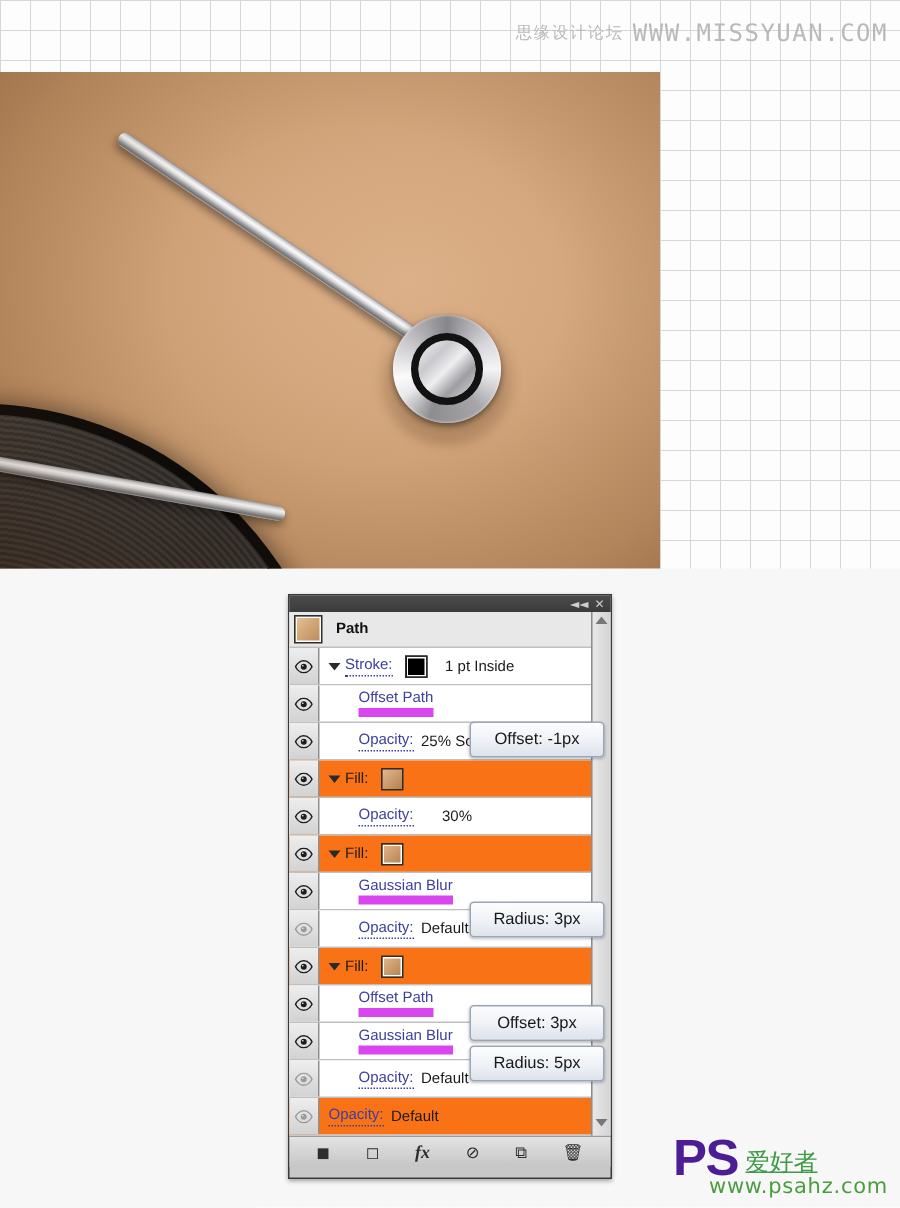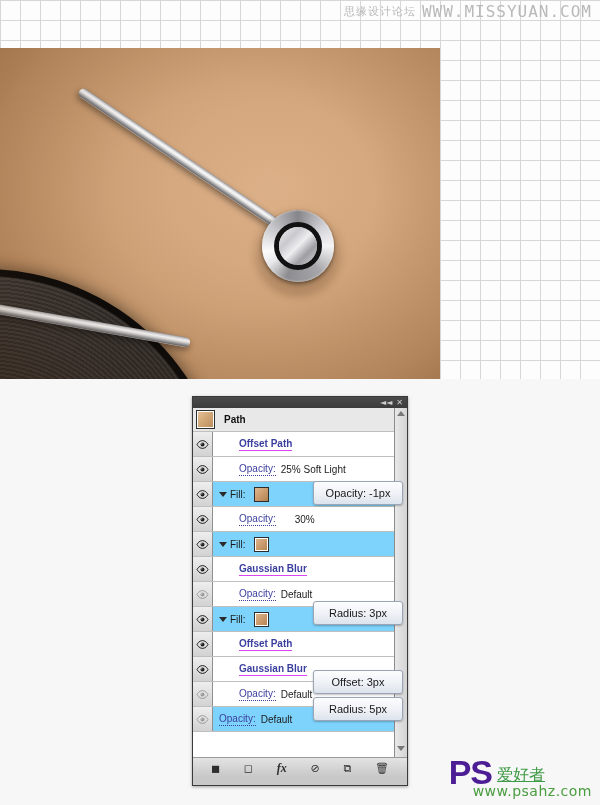--- a/index.html
+++ b/index.html
@@ -19,21 +19,21 @@
     background-size:20px 20px;
     background-position:0px 0px;
   }
   #lower-white{
     position:absolute;left:0;top:379px;width:600px;height:426px;
     background:#f7f7f7;
   }
 
   
   #watermark{
-    position:absolute;right:8px;top:2px;
+    position:absolute;right:8px;top:12px;
     display:flex;align-items:center;gap:6px;
     color:#b9b9b9;font-size:11px;letter-spacing:1px;
     white-space:nowrap;user-select:none;
   }
   #watermark .wm-cn{font-family:"DejaVu Sans", sans-serif;font-size:11px;}
   #watermark .wm-en{font-family:"DejaVu Sans Mono", monospace;font-size:16px;}
 
   
   #artwork{
     position:absolute;left:0px;top:48px;width:440px;height:331px;
@@ -145,21 +145,21 @@
     display:flex;
   }
   #rows-wrap{flex:1;position:relative;overflow:hidden;background:#ffffff;}
 
   .prow{
     display:flex;align-items:center;height:24px;
     border-bottom:1px solid #bfbfbf;
     background:#ffffff;
     position:relative;
   }
-  .prow.shaded{background:#7dd3fc;}
+  .prow.shaded{background:#f97316;}
   .prow.head{background:#e8e8e8;height:23px;}
 
   .eye-cell{
     width:20px;height:24px;flex:0 0 20px;
     display:flex;align-items:center;justify-content:center;
     background:linear-gradient(to bottom,#eeeeee,#d2d2d2);
     border-right:1px solid #8f8f8f;
     box-sizing:border-box;
   }
   .eye-cell .eye{width:13px;height:9px;}
@@ -172,21 +172,21 @@
   .tri{
     width:0;height:0;border-left:4px solid transparent;border-right:4px solid transparent;
     border-top:5px solid #2a2a2a;margin-right:3px;flex:0 0 auto;
   }
 
   .lbl-link{
     color:#3b3f9e;font-size:10px;
     border-bottom:1px dotted #3b3f9e;
     line-height:12px;
   }
-  .lbl-link.solid{border-bottom:1px solid #d946ef;font-weight:bold;}
+  .lbl-link.solid{border-bottom:6px solid #d946ef;}
   .lbl-plain{color:#1a1a1a;font-size:10px;margin-left:5px;}
   .lbl-dark{color:#111;font-size:10px;font-weight:bold;}
 
   .swatch{
     width:15px;height:15px;margin-left:8px;flex:0 0 auto;
     border:1px solid #2d2d2d;box-sizing:border-box;
   }
   .swatch.black{background:#000;box-shadow:inset 0 0 0 1px #fff;}
   .swatch.tan{background:linear-gradient(135deg,#e0b98f 0%,#c9996b 55%,#b1824f 100%);}
   .swatch.tan2{background:linear-gradient(135deg,#e0b98f 0%,#c9996b 55%,#b1824f 100%);box-shadow:inset 0 0 0 1px #fff;}
@@ -300,20 +300,35 @@
 
       <div id="rows-host">
           <div class="prow">
             <div class="eye-cell">
               <svg class="eye" viewBox="0 0 14 10">
                 <path d="M7 0.6 C3 0.6 0.9 5 0.9 5 C0.9 5 3 9.4 7 9.4 C11 9.4 13.1 5 13.1 5 C13.1 5 11 0.6 7 0.6 Z" fill="none" stroke="#1d1d1d" stroke-width="1.1"></path>
                 <circle cx="7" cy="5" r="2.2" fill="#1d1d1d"></circle>
                 <circle cx="6.3" cy="4.3" r="0.6" fill="#ffffff"></circle>
               </svg>
             </div>
+            <div class="rowcontent indent1">
+              <div class="tri"></div>
+              <span class="lbl-link">Stroke:</span>
+              <div class="swatch black"></div>
+              <span class="lbl-plain" style="margin-left: 12px;">1 pt  Inside</span>
+            </div>
+          </div>
+          <div class="prow">
+            <div class="eye-cell">
+              <svg class="eye" viewBox="0 0 14 10">
+                <path d="M7 0.6 C3 0.6 0.9 5 0.9 5 C0.9 5 3 9.4 7 9.4 C11 9.4 13.1 5 13.1 5 C13.1 5 11 0.6 7 0.6 Z" fill="none" stroke="#1d1d1d" stroke-width="1.1"></path>
+                <circle cx="7" cy="5" r="2.2" fill="#1d1d1d"></circle>
+                <circle cx="6.3" cy="4.3" r="0.6" fill="#ffffff"></circle>
+              </svg>
+            </div>
             <div class="rowcontent indent2">
               <span class="lbl-link solid">Offset Path</span>
             </div>
           </div>
           <div class="prow">
             <div class="eye-cell">
               <svg class="eye" viewBox="0 0 14 10">
                 <path d="M7 0.6 C3 0.6 0.9 5 0.9 5 C0.9 5 3 9.4 7 9.4 C11 9.4 13.1 5 13.1 5 C13.1 5 11 0.6 7 0.6 Z" fill="none" stroke="#1d1d1d" stroke-width="1.1"></path>
                 <circle cx="7" cy="5" r="2.2" fill="#1d1d1d"></circle>
                 <circle cx="6.3" cy="4.3" r="0.6" fill="#ffffff"></circle>
@@ -457,21 +472,21 @@
         </div>
     </div>
 
     <div id="vscroll">
       <div class="arrow up"></div>
       <div class="arrow down"></div>
     </div>
 
     <div id="callout-host">
         <div class="callout" style="left: 120px; top: 73px; width: 88px; height: 22px;">
-          <span>Opacity: -1px</span>
+          <span>Offset: -1px</span>
         </div>
         <div class="callout" style="left: 120px; top: 193px; width: 88px; height: 22px;">
           <span>Radius: 3px</span>
         </div>
         <div class="callout" style="left: 120px; top: 262px; width: 88px; height: 22px;">
           <span>Offset: 3px</span>
         </div>
         <div class="callout" style="left: 120px; top: 289px; width: 88px; height: 22px;">
           <span>Radius: 5px</span>
         </div>

